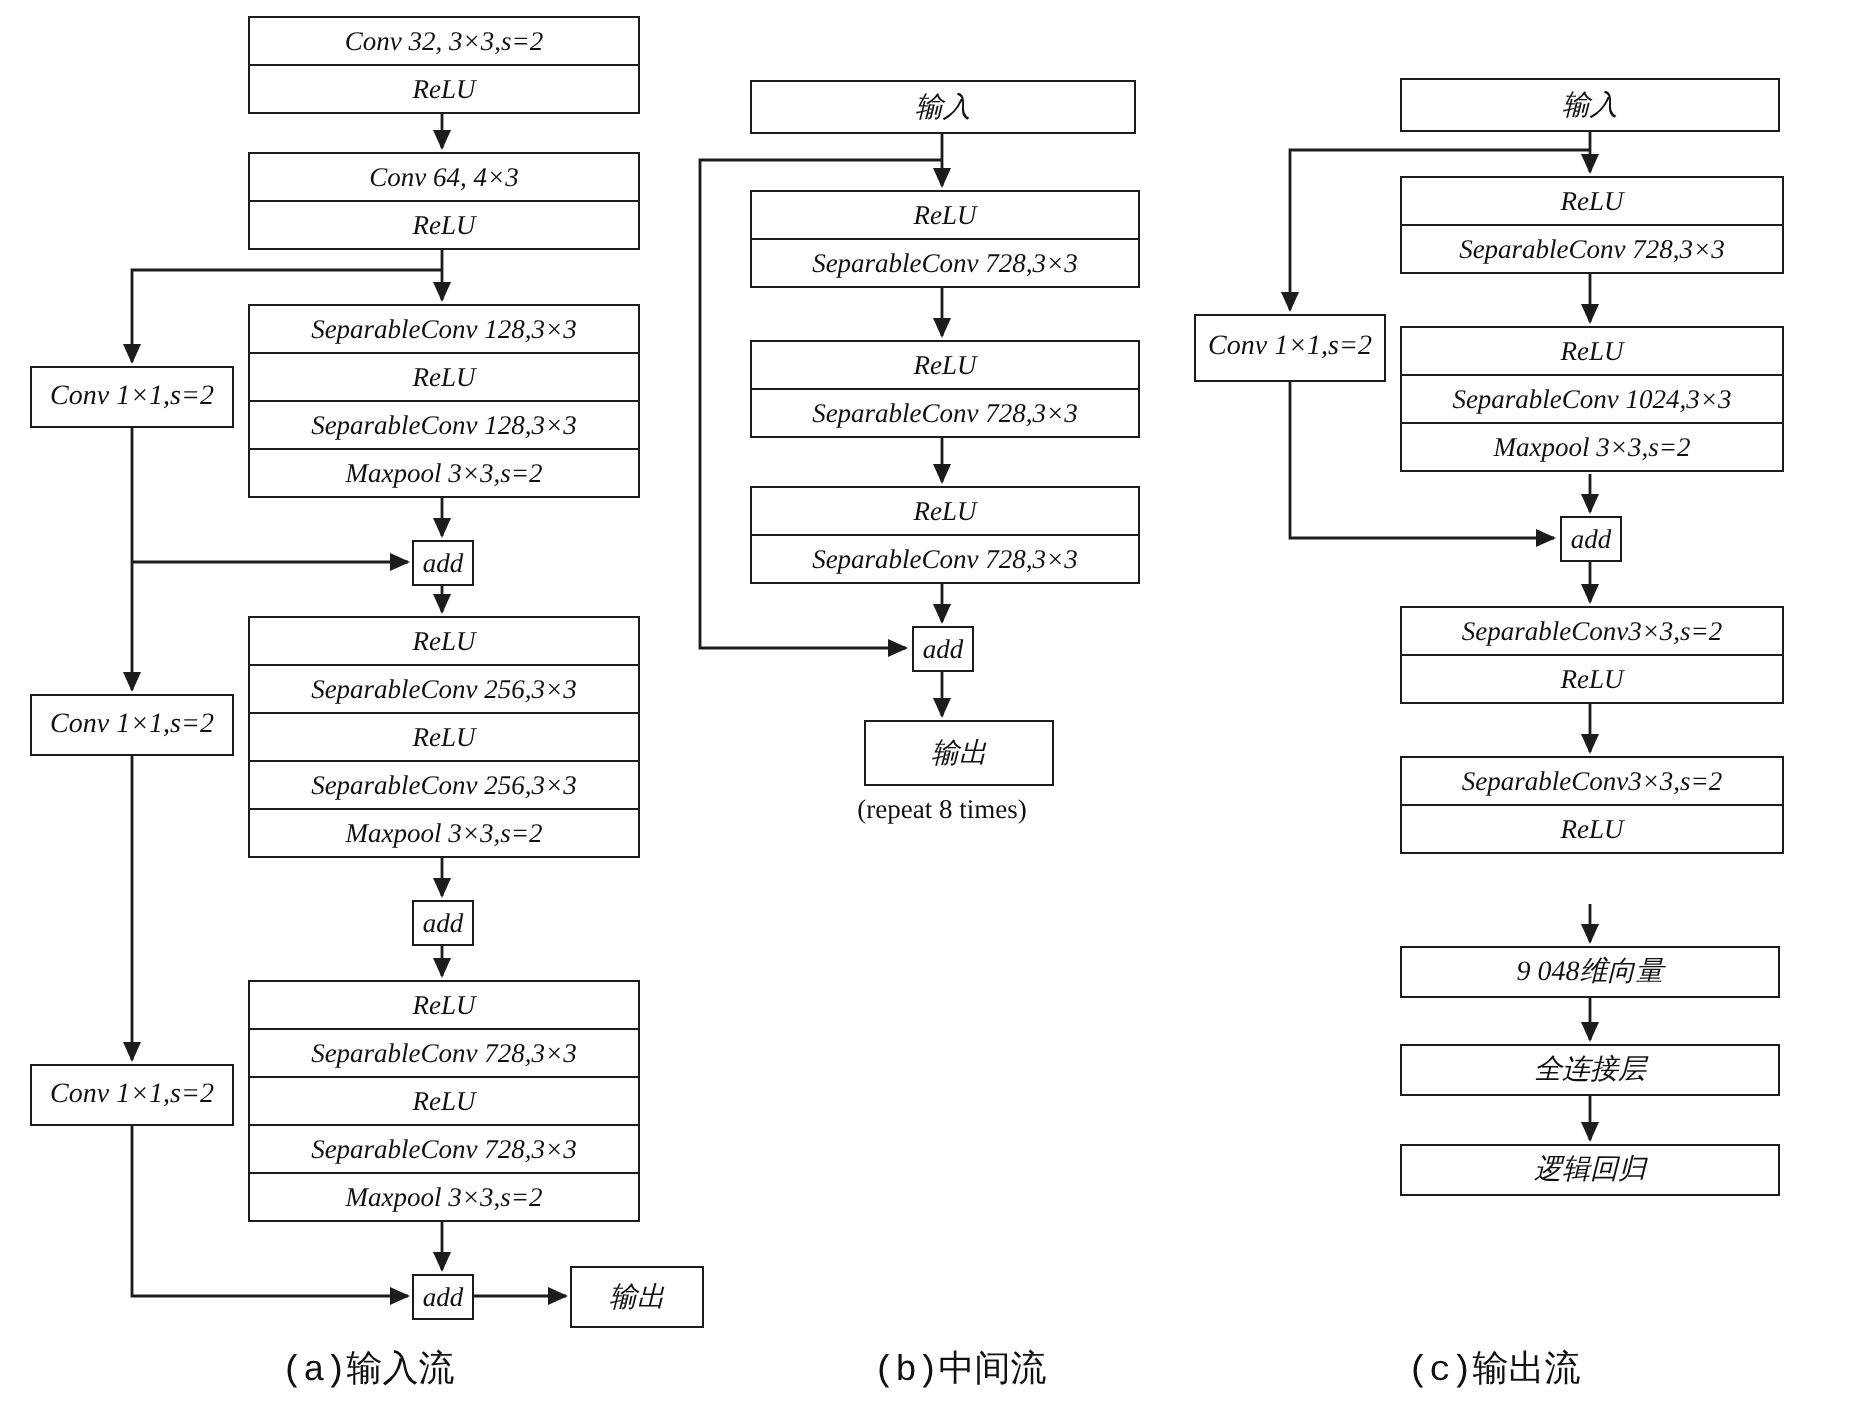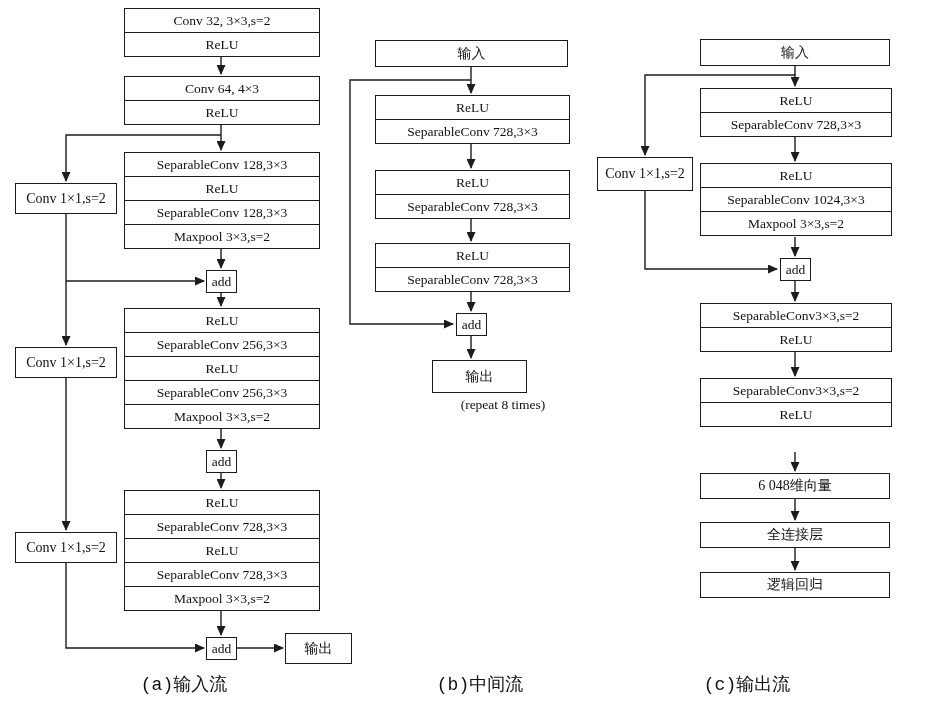--- a/index.html
+++ b/index.html
@@ -1,26 +1,26 @@
 <!DOCTYPE html>
 <html><head>
 <meta charset="utf-8">
 <style>
   html,body{margin:0;padding:0;background:#ffffff;}
   #fig{position:relative;width:925px;height:704px;background:#fff;
        font-family:"Liberation Serif","DejaVu Serif",serif;color:#111;overflow:hidden;}
   #wires{position:absolute;left:0;top:0;width:925px;height:704px;pointer-events:none;}
-  .box{position:absolute;background:#fff;border:1.4px solid #1c1c1c;box-sizing:content-box;z-index:1;}
+  .box{position:absolute;background:#fff;border:1.4px solid #1c1c1c;box-sizing:content-box;z-index:1;font-style:italic;}
   .row{height:23px;line-height:23px;text-align:center;font-size:13.5px;white-space:nowrap;}
   .row + .row{border-top:1.3px solid #1c1c1c;}
   .single{display:flex;align-items:center;justify-content:center;
           font-size:14px;white-space:nowrap;box-sizing:border-box;text-align:right;}
   .addbox{font-size:13.5px;}
   .caption{position:absolute;transform:translateX(-50%);font-size:18px;white-space:nowrap;z-index:1;font-family:Liberation Mono, monospace;}
-  .note{position:absolute;transform:translateX(-50%);font-size:13.5px;white-space:nowrap;z-index:1;margin-left:32px;}
+  .note{position:absolute;transform:translateX(-50%);font-size:13.5px;white-space:nowrap;z-index:1;}
 </style>
 </head>
 <body>
 
 <div id="fig">
 
   <svg id="wires" width="925" height="704" viewBox="0 0 925 704" fill="none" stroke="#1c1c1c" stroke-width="1.4">
     <defs>
       <marker id="arr" markerUnits="userSpaceOnUse" markerWidth="10" markerHeight="9" refX="9" refY="4.5" orient="auto">
         <path d="M0,0 L10,4.5 L0,9 Z" fill="#1c1c1c" stroke="none"></path>
@@ -155,21 +155,21 @@
   <div class="box" style="left:700px;top:303px;width:190px">
     <div class="row">SeparableConv3×3,s=2</div>
     <div class="row">ReLU</div>
   </div>
 
   <div class="box" style="left:700px;top:378px;width:190px">
     <div class="row">SeparableConv3×3,s=2</div>
     <div class="row">ReLU</div>
   </div>
 
-  <div class="box single" style="left:700px;top:473px;width:190px;height:26px">6 048维向量</div>
+  <div class="box single" style="left:700px;top:473px;width:190px;height:26px">9 048维向量</div>
 
   <div class="box single" style="left:700px;top:572px;width:190px;height:26px">逻辑回归</div>
 
   <div class="box single" style="left:700px;top:522px;width:190px;height:26px">全连接层</div>
 
   <div class="caption" style="left:747px;top:672px">(c)输出流</div>
 
 </div>
 
 </body></html>

